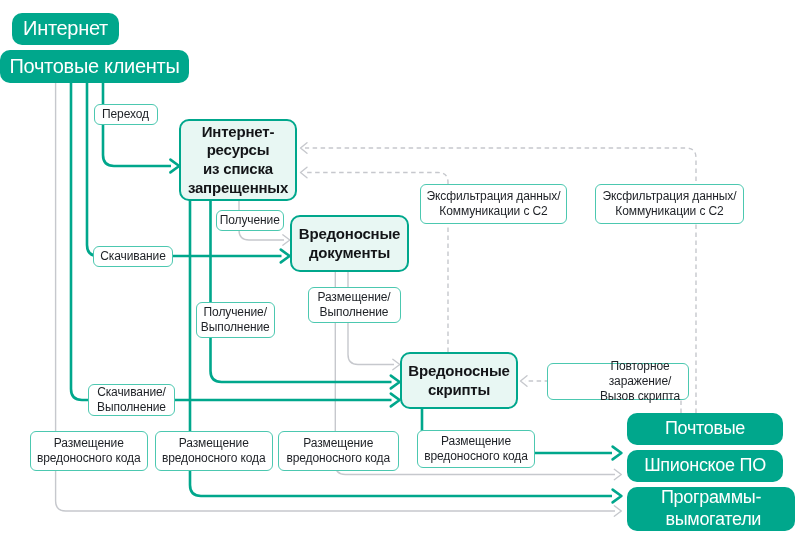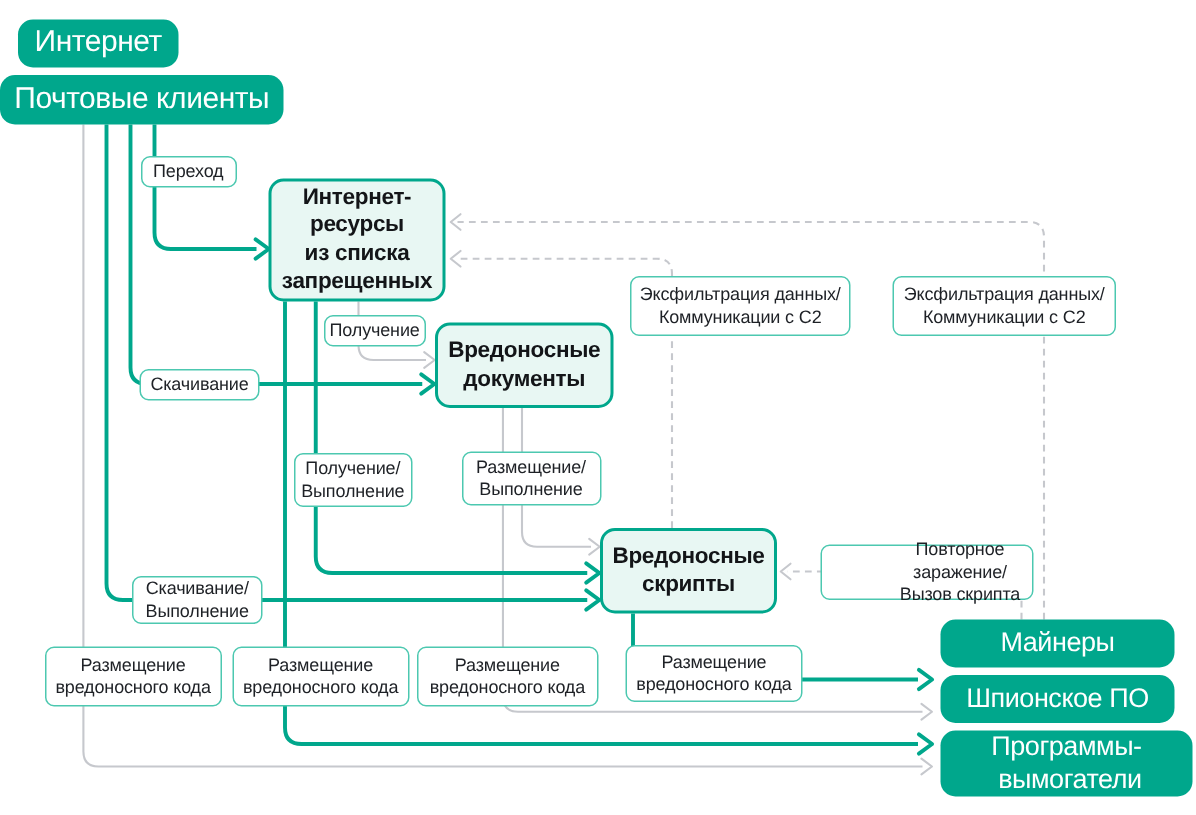--- a/index.html
+++ b/index.html
@@ -67,40 +67,40 @@
       <path stroke-linecap="round" stroke-linejoin="round" d="M280.8 249.6 L289.6 256 L280.8 262.4"></path>
       <path stroke-linecap="round" stroke-linejoin="round" d="M390.8 393.6 L399.6 400 L390.8 406.4"></path>
       <path stroke-linecap="round" stroke-linejoin="round" d="M390.8 375.6 L399.6 382 L390.8 388.4"></path>
       <path stroke-linecap="round" stroke-linejoin="round" d="M612.6 489.6 L621.4 496 L612.6 502.4"></path>
       <path stroke-linecap="round" stroke-linejoin="round" d="M612.6 446.6 L621.4 453 L612.6 459.4"></path>
     </g>
   </svg>
 
   <div class="node solid" style="left:12px;top:13px;width:107px;height:32px;">Интернет</div>
   <div class="node solid" style="left:0;top:50px;width:189px;height:33px;">Почтовые клиенты</div>
-  <div class="node solid small" style="left:627px;top:413px;width:156px;height:32px;">Майнеры</div>
+  <div class="node solid small" style="left:627px;top:413px;width:156px;height:32px;">Почтовые</div>
   <div class="node solid small" style="left:627px;top:450px;width:156px;height:32px;">Шпионское ПО</div>
   <div class="node solid small" style="left:627px;top:486.5px;width:168px;height:44.5px;text-align:right;">Программы-
 вымогатели</div>
 
   <div class="node mint" style="left:179px;top:119px;width:118px;height:82px;">Интернет-
 ресурсы
 из списка
 запрещенных</div>
   <div class="node mint" style="left:290px;top:215px;width:119px;height:57px;">Вредоносные
 документы</div>
   <div class="node mint" style="left:400px;top:352px;width:118px;height:57px;">Вредоносные
 скрипты</div>
 
   <div class="node lbl" style="left:93.5px;top:104px;width:64px;height:21px;">Переход</div>
   <div class="node lbl" style="left:93px;top:246px;width:80px;height:20.5px;">Скачивание</div>
   <div class="node lbl" style="left:215.5px;top:210px;width:68.5px;height:20.5px;">Получение</div>
   <div class="node lbl" style="left:195.5px;top:302px;width:79.5px;height:35.5px;">Получение/
 Выполнение</div>
-  <div class="node lbl" style="left:307.5px;top:301px;width:93px;height:36px;">Размещение/
+  <div class="node lbl" style="left:307.5px;top:287px;width:93px;height:36px;">Размещение/
 Выполнение</div>
   <div class="node lbl" style="left:88px;top:383.5px;width:87px;height:32.5px;">Скачивание/
 Выполнение</div>
   <div class="node lbl" style="left:420px;top:184px;width:147px;height:39.5px;">Эксфильтрация данных/
 Коммуникации с C2</div>
   <div class="node lbl" style="left:595px;top:184px;width:149px;height:39.5px;">Эксфильтрация данных/
 Коммуникации с C2</div>
   <div class="node lbl" style="left:547px;top:362.5px;width:142px;height:37.5px;padding-left:44px;">Повторное заражение/
 Вызов скрипта</div>
   <div class="node lbl" style="left:29.5px;top:431px;width:118.5px;height:39.5px;">Размещение

